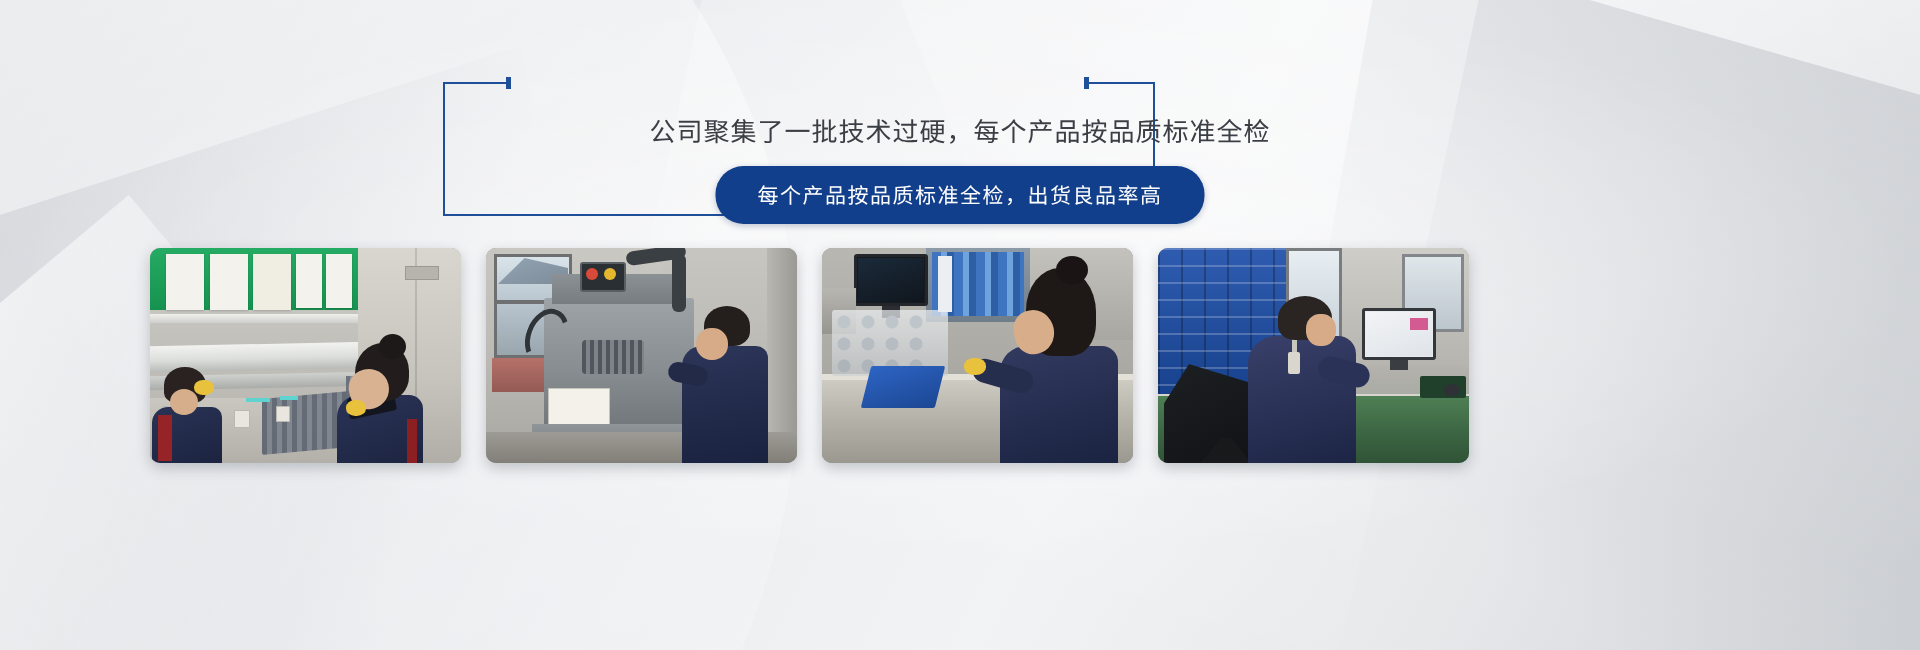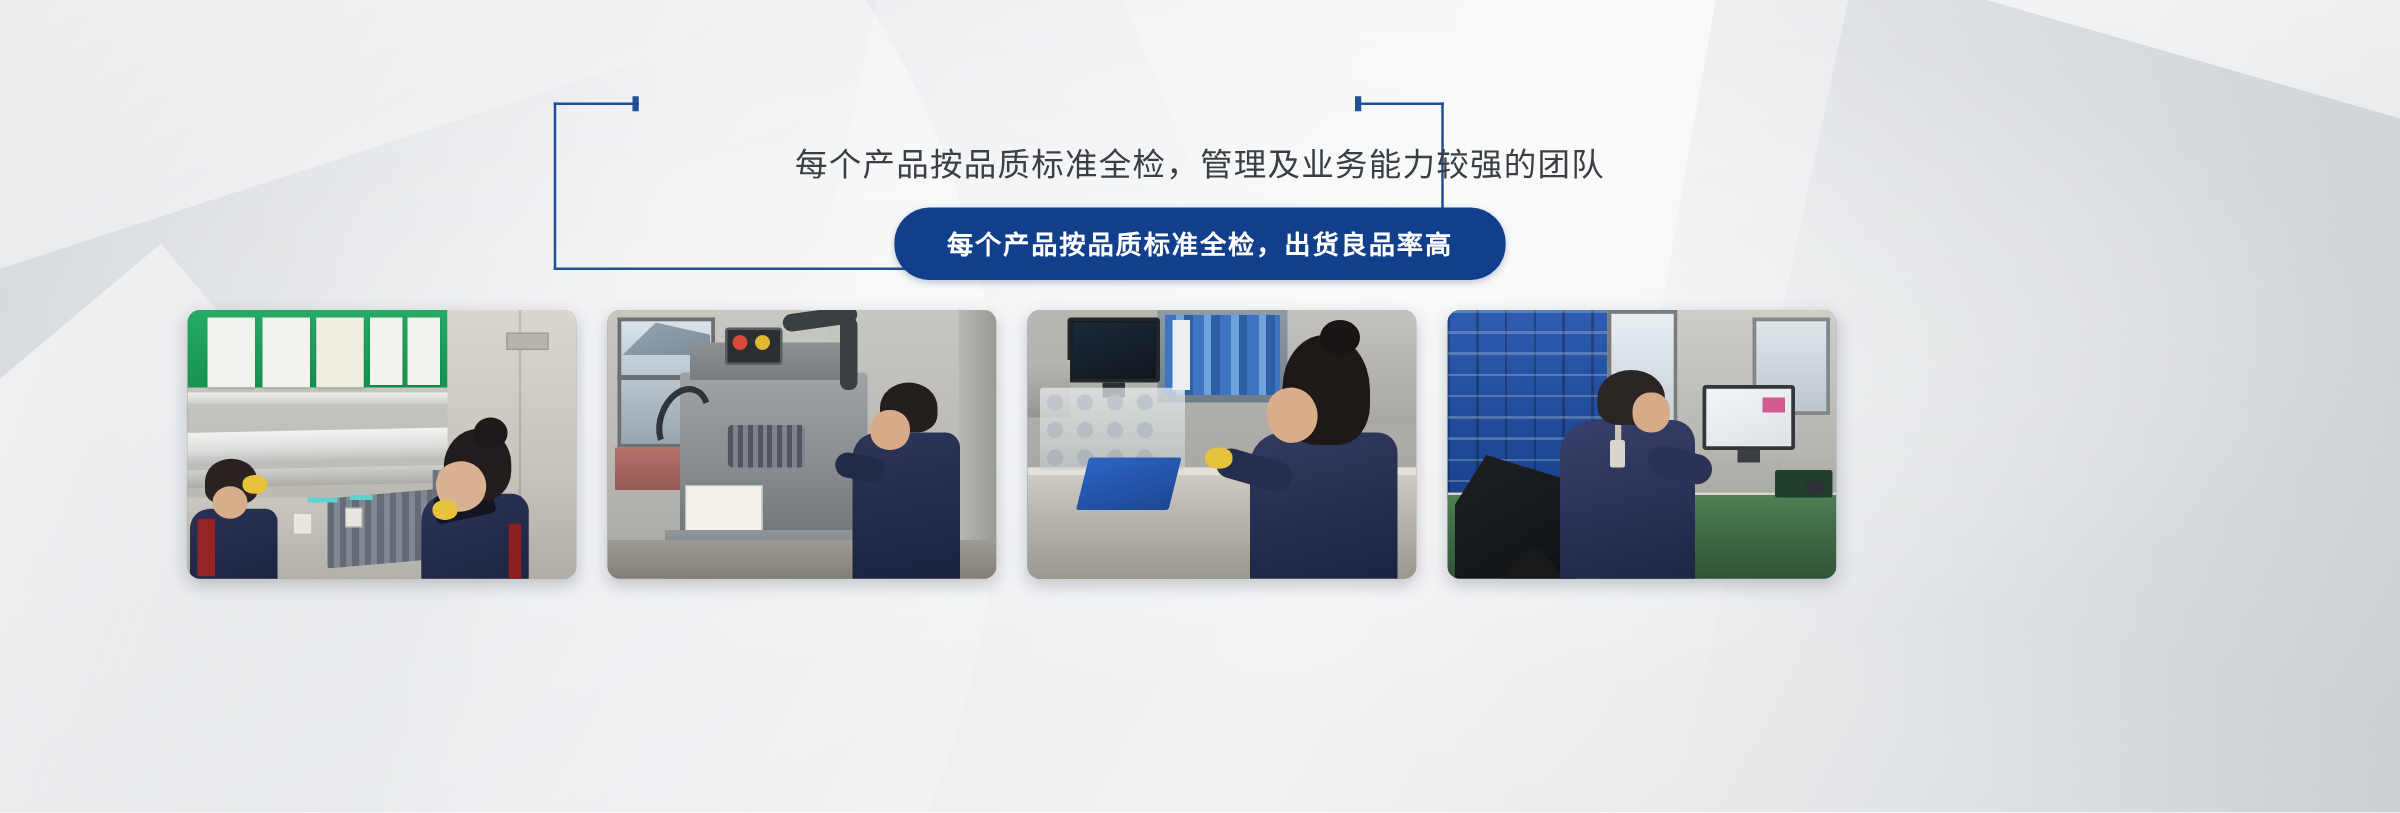--- a/index.html
+++ b/index.html
@@ -87,21 +87,21 @@
   .subline {
     position:absolute; left:0; top:58px; width:1920px;
     text-align:center;
     font-size:26px; color:#3b3f45; letter-spacing:1px;
     line-height:36px;
   }
   .pill {
     position:absolute; left:50%; top:110px; transform:translateX(-50%);
     background:#123f8b;
     color:#ffffff;
-    font-size:21px; font-weight:bold; letter-spacing:1.5px;
+    font-size:21px; font-weight:normal; letter-spacing:1.5px;
     padding:13px 42px 15px;
     border-radius:28px;
     white-space:nowrap;
     box-shadow:0 2px 6px rgba(10,40,90,.25);
   }
 
   
   .photos {
     position:absolute; left:150px; top:248px;
     width:1620px; height:215px;
@@ -337,21 +337,21 @@
   <div class="swoosh sw6"></div>
   <div class="vig"></div>
 
   <div class="head-wrap">
     <div class="bracket"></div>
     <div class="bracket-top-left"></div>
     <div class="bracket-top-right"></div>
     <div class="tick tick-l"></div>
     <div class="tick tick-r"></div>
 
-    <div class="subline">每个产品按品质标准全检，管理及业务能力较强的团队</div>
+    <div class="subline">公司聚集了一批技术过硬，每个产品按品质标准全检</div>
     <div class="pill">每个产品按品质标准全检，出货良品率高</div>
   </div>
 
   <div class="photos">
 
     <div class="photo">
       <div class="p1-wall"></div>
       <div class="p1-green2"></div>
       <div class="p1-paper p1-pa"></div>
       <div class="p1-paper p1-pb"></div>

